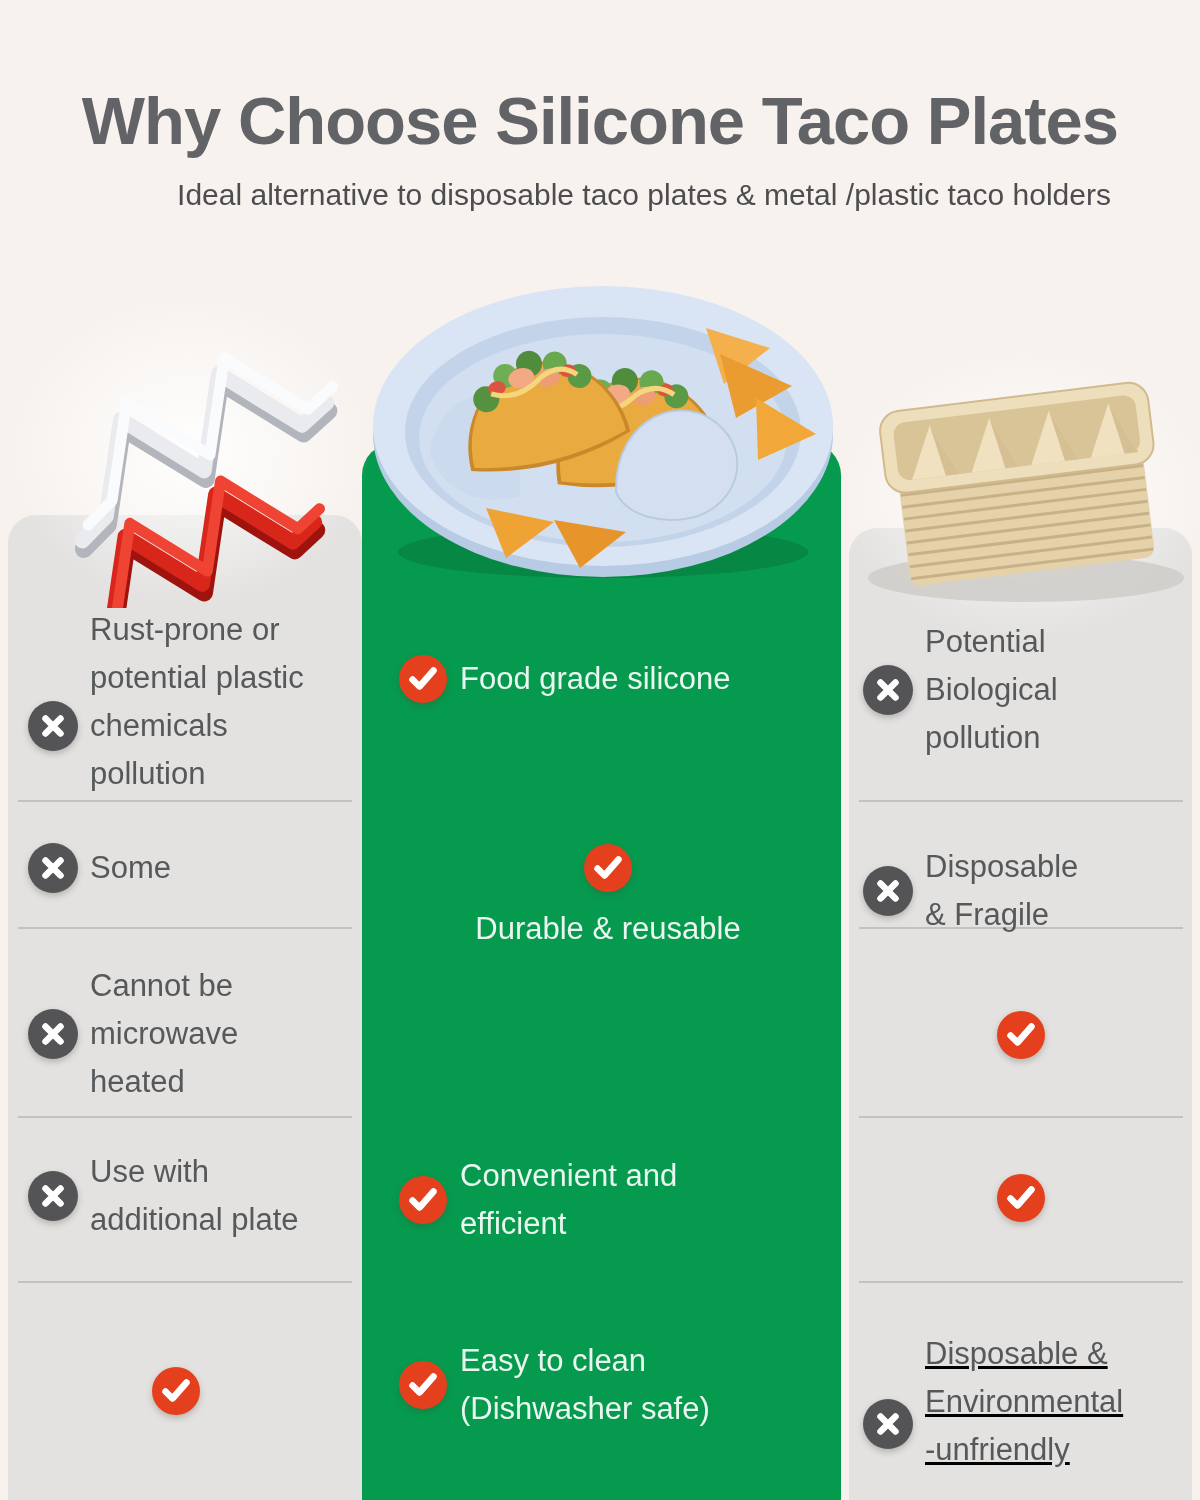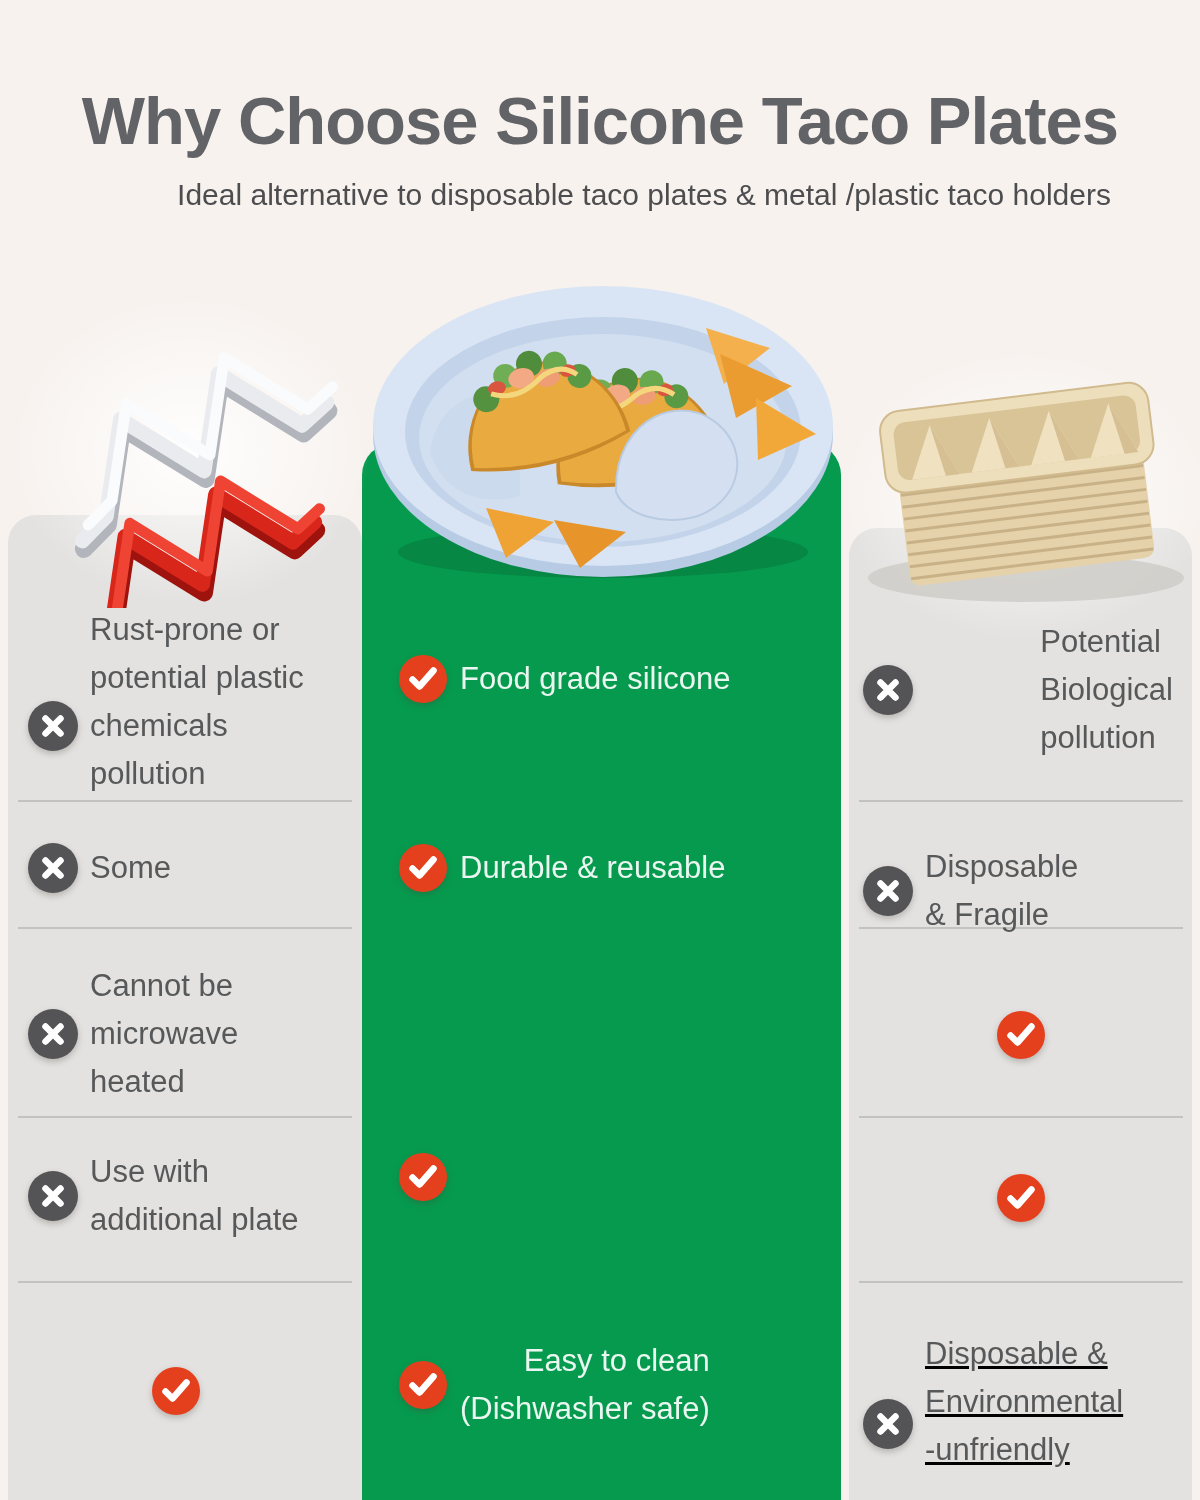--- a/index.html
+++ b/index.html
@@ -24,21 +24,21 @@
   .glow{position:absolute;pointer-events:none;}
   .glow-left{left:10px;top:295px;width:360px;height:310px;background:radial-gradient(closest-side,rgba(255,255,255,.95),rgba(255,255,255,0));}
   .glow-right{left:840px;top:350px;width:370px;height:290px;background:radial-gradient(closest-side,rgba(255,255,255,.9),rgba(255,255,255,0));}
   .cell{position:absolute;display:flex;gap:12px;align-items:center;}
   .cell.tall{align-items:flex-start;}
   .cell.tall .badge{margin-top:47px;}
   .cell.tall-sm .badge{margin-top:43px;}
   .badge{flex:0 0 auto;width:50px;height:50px;display:flex;align-items:center;justify-content:center;}
   .badge svg{filter:drop-shadow(0 3px 3px rgba(70,60,55,.28));}
   .cell-text{white-space:pre-line;font-size:31px;line-height:48px;color:#57585A;font-weight:400;}
-  .on-green .cell-text{color:#EAF7F0;text-align:right;}
+  .on-green .cell-text{color:#EAF7F0;}
   .img{position:absolute;}
   .img-holders{left:20px;top:308px;width:330px;height:300px;}
   .img-plate{left:368px;top:256px;width:470px;height:330px;}
   .img-trays{left:858px;top:368px;width:335px;height:240px;}
 </style>
 </head>
 <body>
 
 <div class="canvas">
 
@@ -188,49 +188,51 @@
 
   <div class="cell on-green" style="left:398px;top:654px;width:420px;height:50px;">
     <span class="badge">
         <svg width="48" height="48" viewBox="0 0 48 48">
           <circle cx="24" cy="24" r="24" fill="#E5401D"></circle>
           <path d="M13.5 24.5 L20.5 31.5 L34.5 15.5" stroke="#ffffff" stroke-width="6.5" stroke-linecap="round" stroke-linejoin="round" fill="none"></path>
         </svg>
       </span>
     <span class="cell-text">Food grade silicone</span>
   </div>
-  <div class="cell on-green" style="left:398px;top:843px;width:420px;height:50px;">
+  <div class="cell on-green" style="left:398px;top:843px;width:420px;height:50px;flex-direction:column;">
     <span class="badge">
         <svg width="48" height="48" viewBox="0 0 48 48">
           <circle cx="24" cy="24" r="24" fill="#E5401D"></circle>
           <path d="M13.5 24.5 L20.5 31.5 L34.5 15.5" stroke="#ffffff" stroke-width="6.5" stroke-linecap="round" stroke-linejoin="round" fill="none"></path>
         </svg>
       </span>
     <span class="cell-text">Durable &amp; reusable</span>
   </div>
   <div class="cell on-green" style="left:398px;top:1152px;width:420px;">
     <span class="badge">
         <svg width="48" height="48" viewBox="0 0 48 48">
           <circle cx="24" cy="24" r="24" fill="#E5401D"></circle>
           <path d="M13.5 24.5 L20.5 31.5 L34.5 15.5" stroke="#ffffff" stroke-width="6.5" stroke-linecap="round" stroke-linejoin="round" fill="none"></path>
         </svg>
       </span>
+    <span class="cell-text">Convenient and
+efficient</span>
   </div>
   <div class="cell on-green" style="left:398px;top:1337px;width:420px;">
     <span class="badge">
         <svg width="48" height="48" viewBox="0 0 48 48">
           <circle cx="24" cy="24" r="24" fill="#E5401D"></circle>
           <path d="M13.5 24.5 L20.5 31.5 L34.5 15.5" stroke="#ffffff" stroke-width="6.5" stroke-linecap="round" stroke-linejoin="round" fill="none"></path>
         </svg>
       </span>
     <span class="cell-text">Easy to clean
 (Dishwasher safe)</span>
   </div>
 
-  <div class="cell tall" style="left:863px;top:618px;width:310px;justify-content:space-between;">
+  <div class="cell tall" style="left:863px;top:618px;width:310px;">
     <span class="badge">
         <svg width="50" height="50" viewBox="0 0 50 50">
           <circle cx="25" cy="25" r="25" fill="#545456"></circle>
           <path d="M17.5 17.5 L32.5 32.5 M32.5 17.5 L17.5 32.5" stroke="#ffffff" stroke-width="6.5" stroke-linecap="round" fill="none"></path>
         </svg>
       </span>
     <span class="cell-text">Potential
 Biological
 pollution</span>
   </div>

